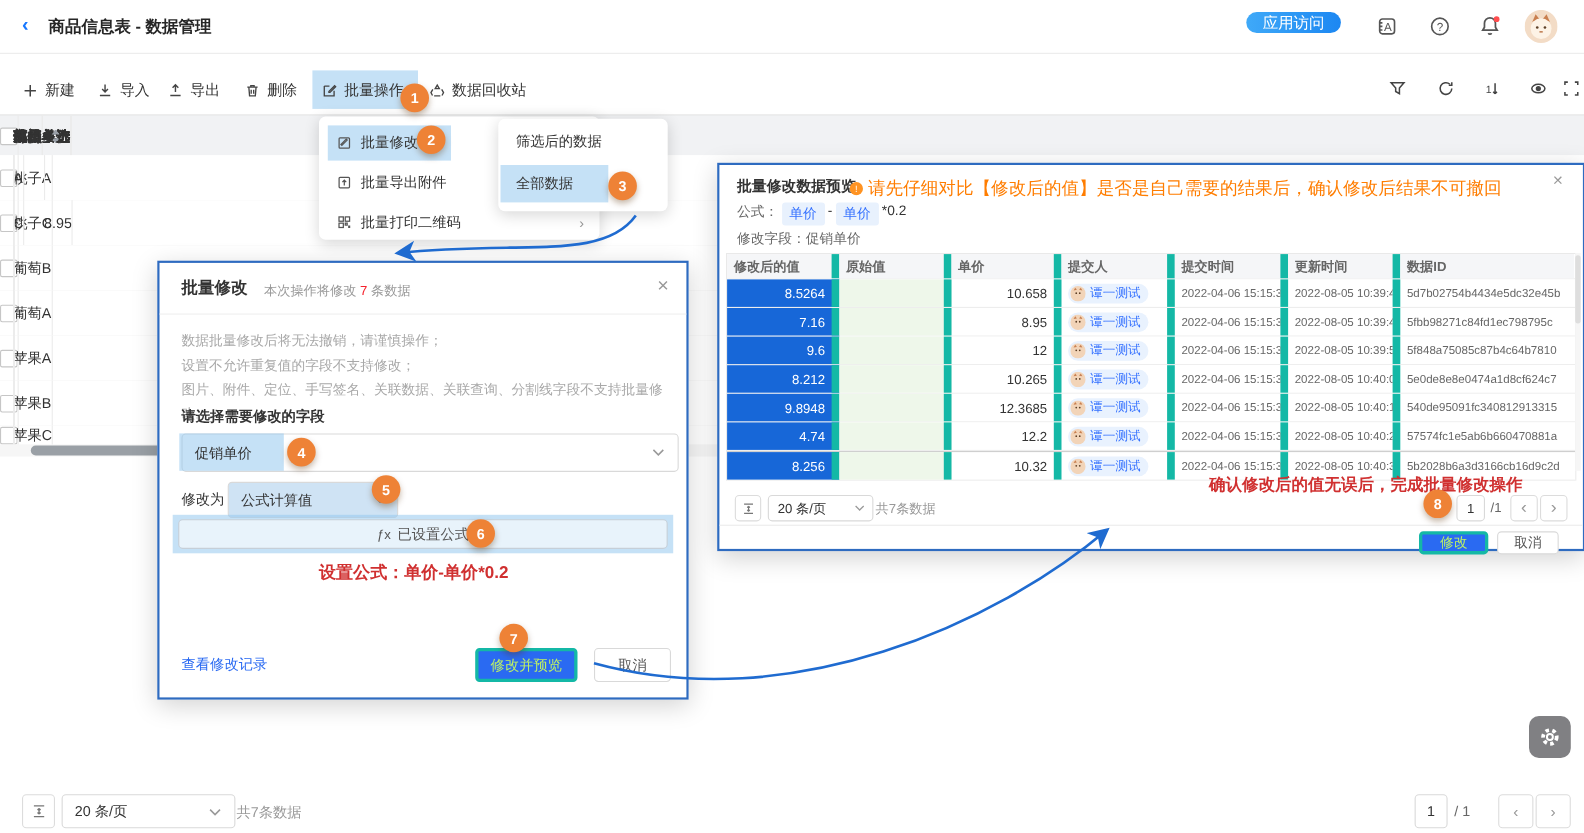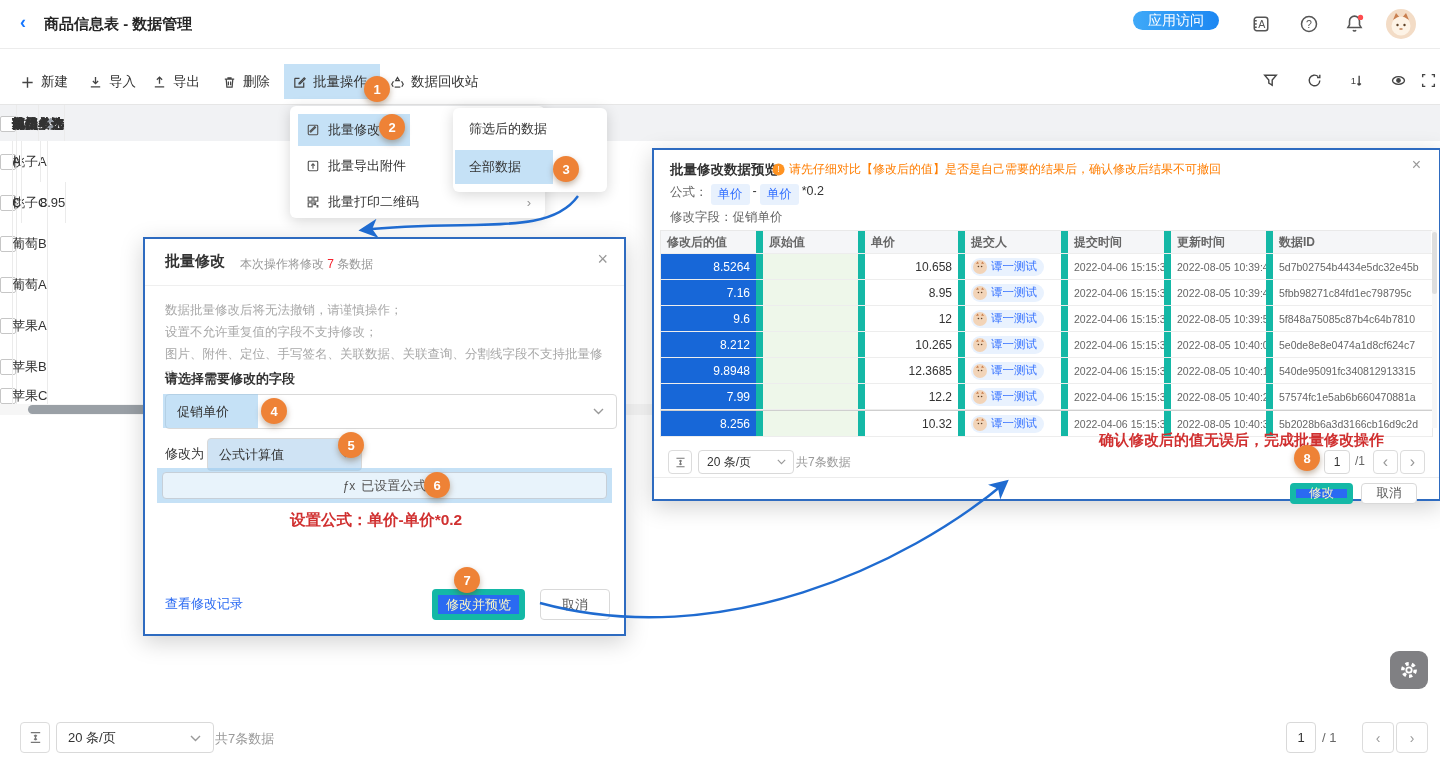--- a/index.html
+++ b/index.html
@@ -25,21 +25,21 @@
   .cb{width:14px;height:14px;border:1px solid #c6c6c6;border-radius:2px;background:#fff}
   .caret{position:absolute;right:9px;top:50%;transform:translateY(-50%)}
   
   .panel{position:absolute;background:#fff;border-radius:6px;box-shadow:0 3px 14px rgba(0,0,0,.16);z-index:10}
   .mitem{position:absolute;left:8px;right:8px;height:32px;display:flex;align-items:center;gap:8px;font-size:13px;color:#333;padding-left:8px}
   .marrow{position:absolute;right:14px;color:#999;font-size:13px}
   
   .modal{position:absolute;background:#fff;border:2px solid #2e6bc0;box-shadow:0 6px 22px rgba(0,0,0,.18)}
   .sel{position:absolute;border:1px solid #d9d9d9;border-radius:4px;background:#fff;display:flex;align-items:center;font-size:13px;color:#333;padding-left:11px}
   .btn{display:flex;align-items:center;justify-content:center;font-size:13px;border-radius:4px;box-sizing:border-box}
-  .btn-primary{background:#2a6af2;color:#fef9c3;border:6px solid #14b8a6}
+  .btn-primary{background:#2a6af2;color:#bef264;border:3px solid #14b8a6}
   .btn-ghost{background:#fff;color:#555;border:1px solid #d9d9d9}
   
   .prow{display:flex;height:25px;border-bottom:1px solid #ededed;background:#fff}
   .pcell{box-sizing:border-box;border-right:7px solid #14b8a6;font-size:11.5px;color:#666;display:flex;align-items:center;padding:0 6px;overflow:hidden;white-space:nowrap}
   .m0{width:102px;justify-content:flex-end;background:#1767d8;color:#fff;font-size:12px}
   .m1{width:102px;background:#eef7ea}
   .m2{width:100px;justify-content:flex-end;color:#333;font-size:12px}
   .m3{width:103px}.m4{width:103px;font-size:10.5px}.m5{width:102px;font-size:10.5px}
   .m6{width:158px;font-size:10.5px;border-right:none}
   .phead .pcell{background:#f5f6f8;color:#666;font-size:12px;font-weight:bold}
@@ -403,21 +403,21 @@
       </div>
   </div>
 
   <div class="modal" style="left:652px;top:148px;width:785px;height:349px;z-index:22">
     <span class="abs" style="left:16px;top:11px;font-size:13.5px;font-weight:bold;color:#333">批量修改数据预览</span>
     <span class="abs" style="left:118px;top:11px;display:flex;align-items:center;gap:4px">
       <svg width="13" height="13" viewBox="0 0 14 14">
           <circle cx="7" cy="7" r="6.5" fill="#ff9322"></circle>
           <text x="7" y="10" font-size="9" fill="#fff" text-anchor="middle">!</text>
         </svg>
-      <span style="font-size:12px;color:#ff7d00">请先仔细对比【修改后的值】是否是自己需要的结果后，确认修改后结果不可撤回</span>
+      <span style="font-size:16px;color:#ff7d00">请先仔细对比【修改后的值】是否是自己需要的结果后，确认修改后结果不可撤回</span>
     </span>
     <span class="abs" style="right:18px;top:6px;font-size:16px;color:#999">×</span>
     <div class="abs" style="left:16px;top:34px;display:flex;align-items:flex-start;gap:3px;font-size:12.5px;color:#666">
       <span>公式：</span>
       <span style="background:#e8f1fd;color:#3370ff;padding:2px 7px;border-radius:3px">单价</span>
       <span style="color:#333">-</span>
       <span style="background:#e8f1fd;color:#3370ff;padding:2px 7px;border-radius:3px">单价</span>
       <span style="color:#333">*0.2</span>
     </div>
     <div class="abs" style="left:16px;top:59px;font-size:12.5px;color:#666">
@@ -529,21 +529,21 @@
                 <circle cx="8.6" cy="6.5" r=".8" fill="#5d4027"></circle>
               </svg>
               <span>谭一测试</span>
             </span>
           </div>
         <div class="pcell m4">2022-04-06 15:15:37</div>
         <div class="pcell m5">2022-08-05 10:40:18</div>
         <div class="pcell m6">540de95091fc340812913315</div>
       </div>
       <div class="prow">
-        <div class="pcell m0">7.99</div>
+        <div class="pcell m0">4.74</div>
         <div class="pcell m1"></div>
         <div class="pcell m2">12.2</div>
         <div class="pcell m3">
             <span class="chip">
               <svg width="14" height="14" viewBox="0 0 14 14">
                 <circle cx="7" cy="7" r="7" fill="#f2d4b8"></circle>
                 <path d="M3 4 4.5 1.5 6 3.5z" fill="#c97f4f"></path>
                 <path d="M11 4 9.5 1.5 8 3.5z" fill="#c97f4f"></path>
                 <circle cx="5.4" cy="6.5" r=".8" fill="#5d4027"></circle>
                 <circle cx="8.6" cy="6.5" r=".8" fill="#5d4027"></circle>

